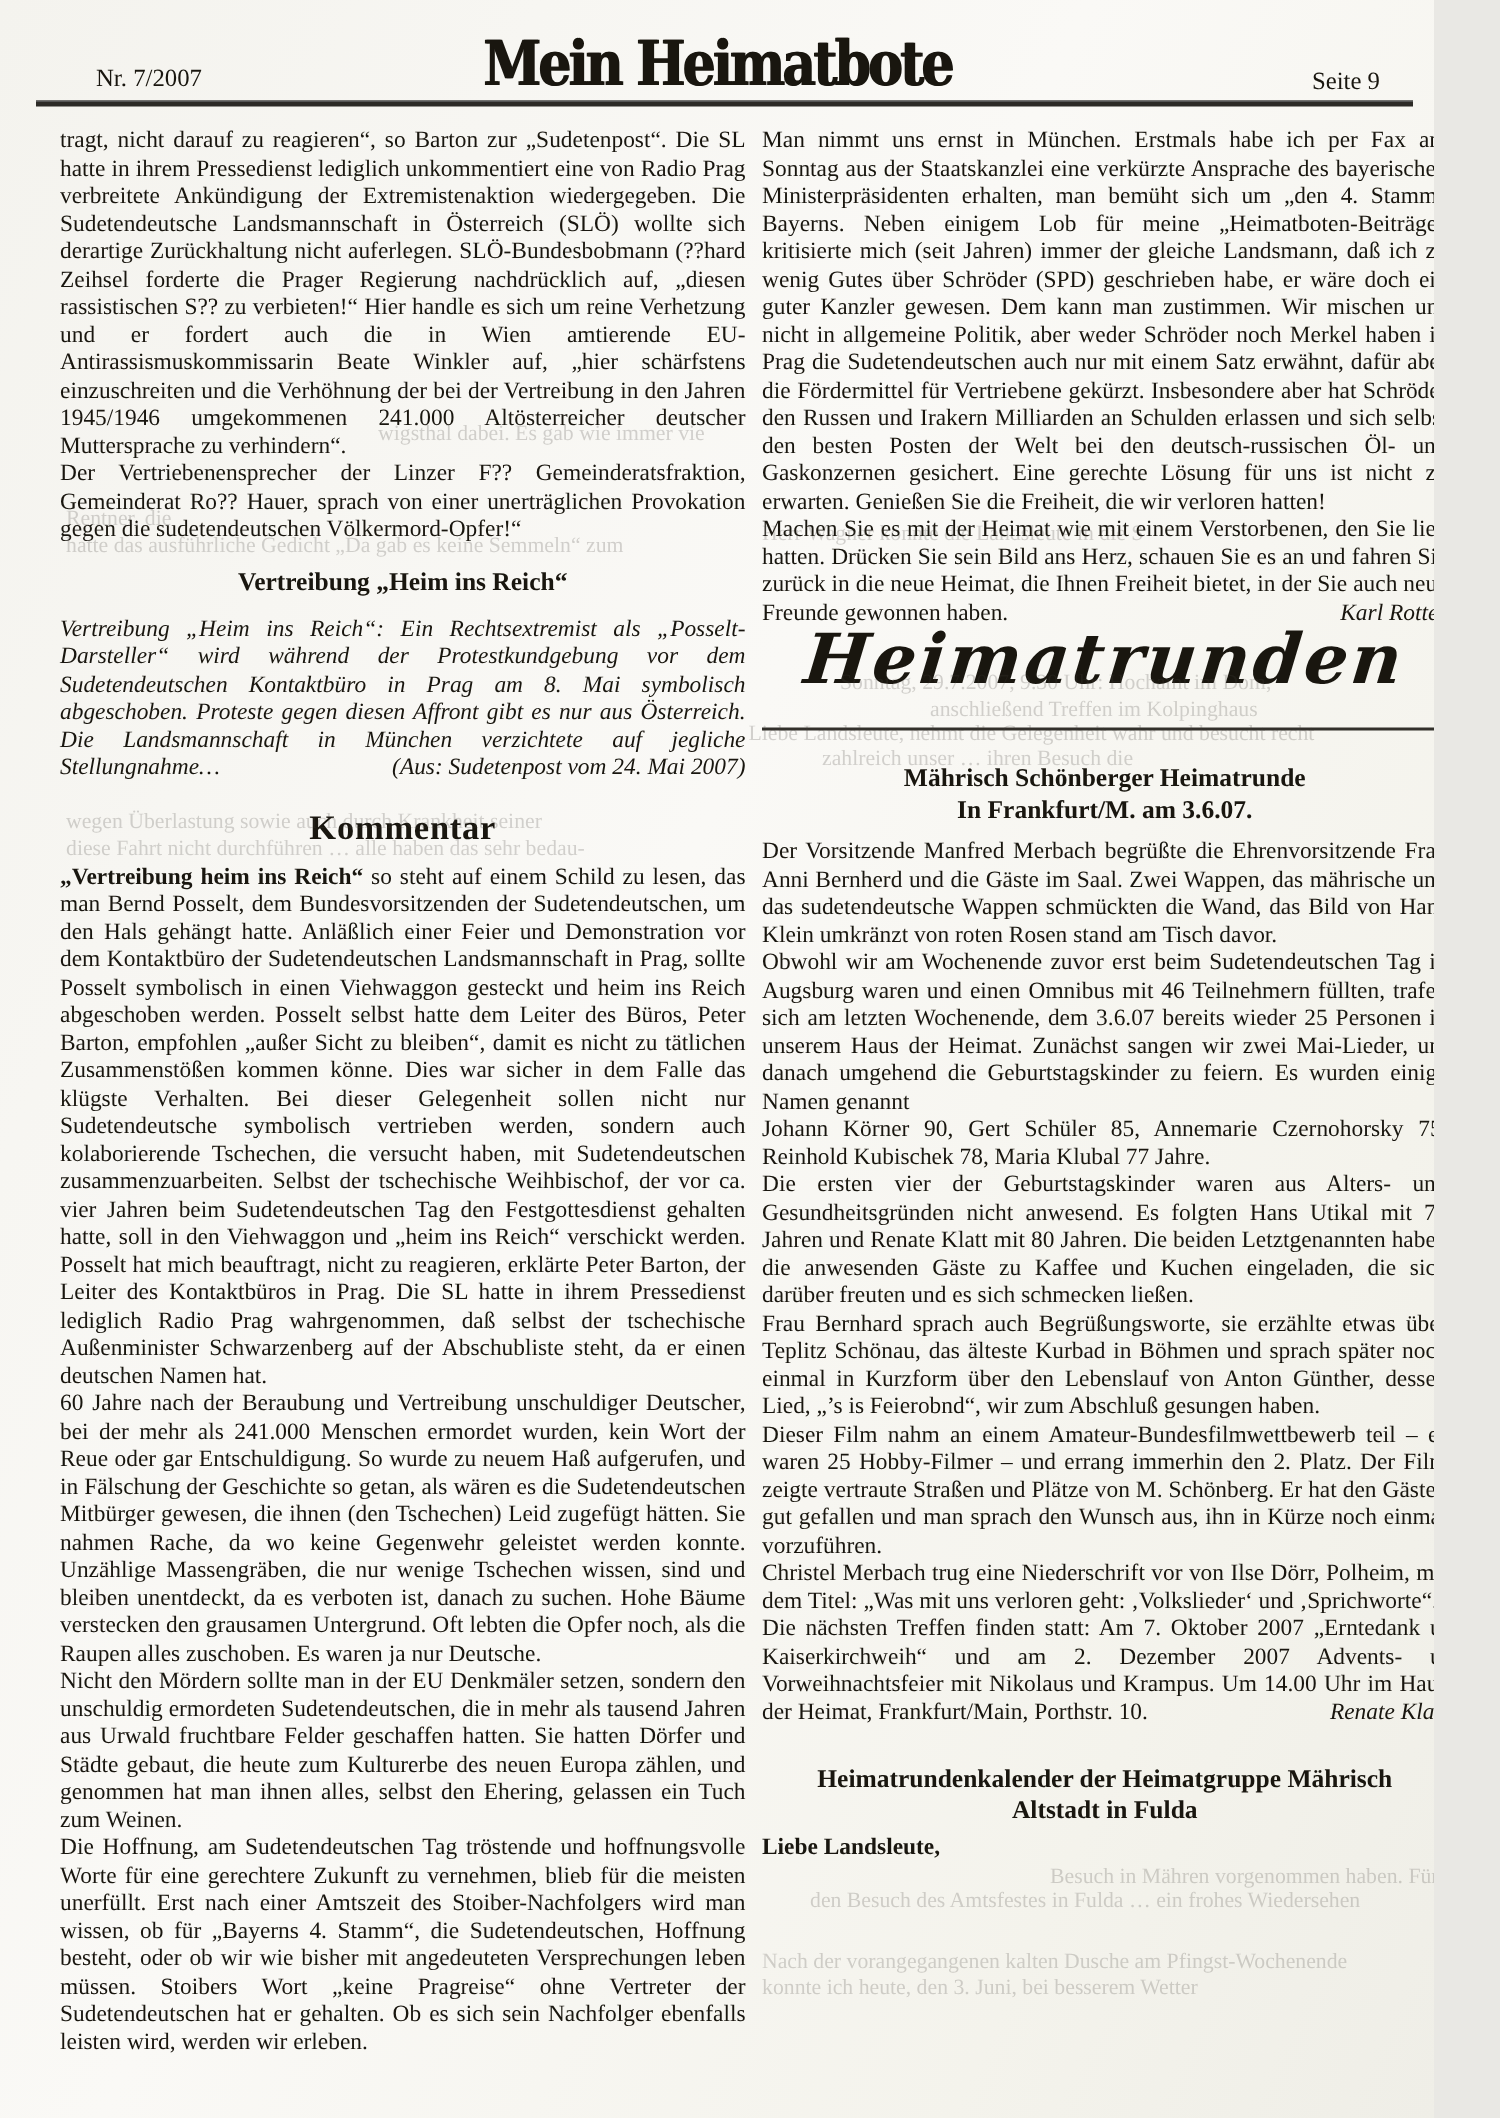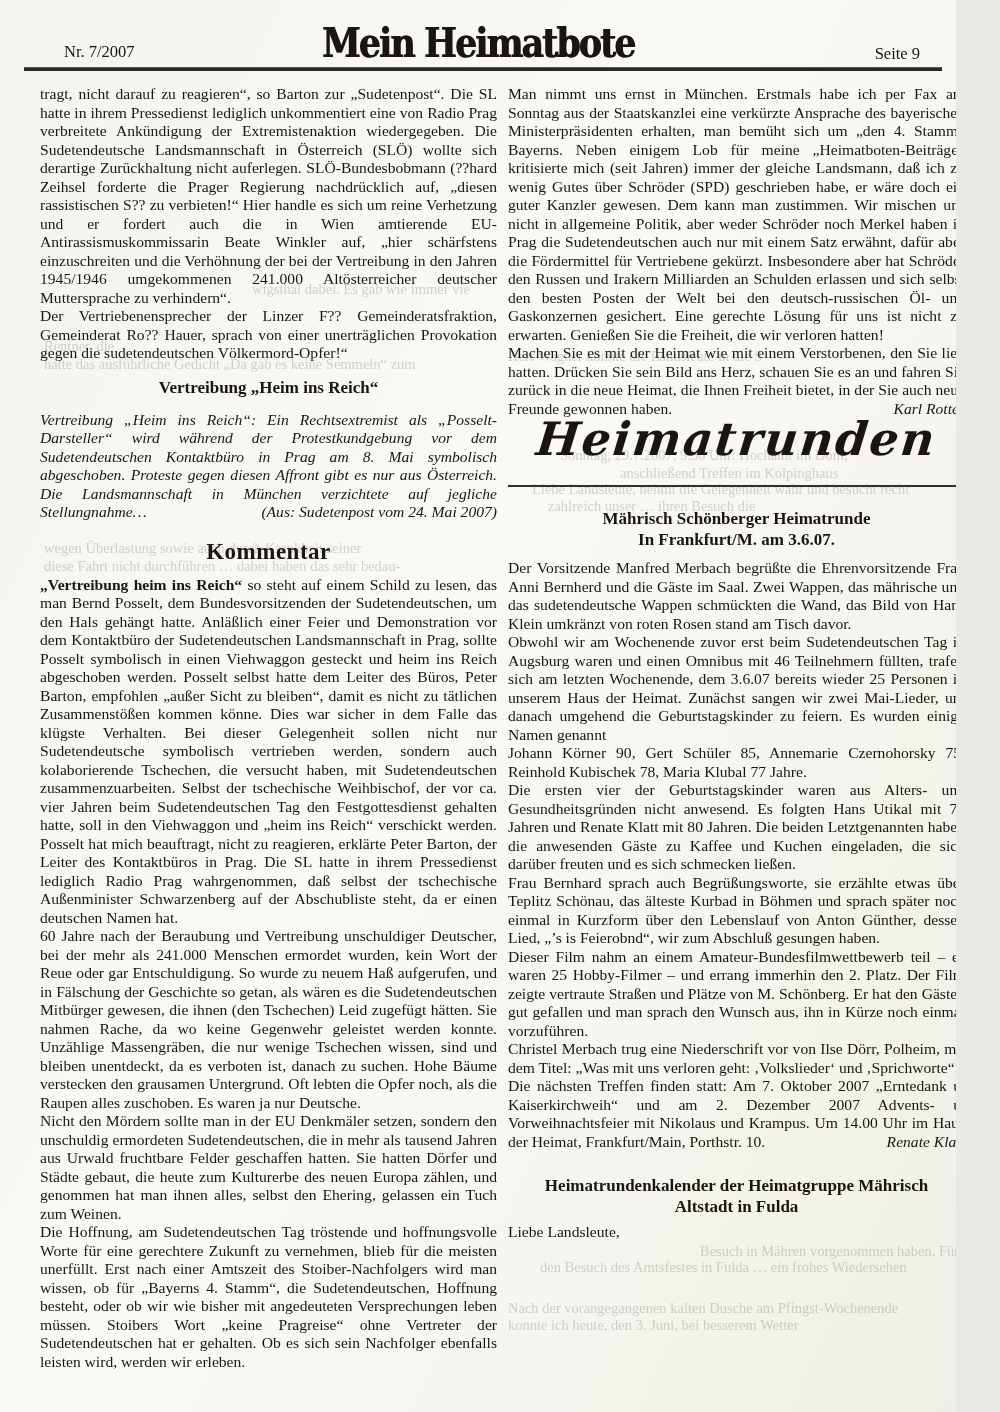--- a/index.html
+++ b/index.html
@@ -38,21 +38,21 @@
   .sig{float:right;font-style:italic;margin-left:12px;}
   .script-block{position:relative;height:64px;margin:20px 0 6px;}
   .script-rule{position:absolute;left:0;right:0;top:47px;height:2px;background:#33302b;}
   .script-text{
     position:absolute;left:0;right:0;top:-8px;text-align:center;
     font-family:"DejaVu Serif", serif;font-style:italic;font-weight:bold;
     font-size:46px;letter-spacing:2px;transform:skewX(-6deg);
   }
   .h-bold2{font-weight:bold;text-align:center;font-size:17px;line-height:21px;margin:0 0 9px;text-align-last:center;}
   .h-bold3{font-weight:bold;text-align:center;font-size:17px;line-height:21px;margin:24px 0 6px;text-align-last:center;}
-  .salutation{font-weight:normal;text-align:left;}
+  .salutation{font-weight:bold;text-align:left;}
   
   .ghost{
     position:absolute;color:rgba(70,66,58,.22);font-size:14.5px;
     white-space:nowrap;filter:blur(.4px);pointer-events:none;
   }
 </style>
 </head>
 <body>
 
 <div class="page">
@@ -108,23 +108,23 @@
       <div>Heimatrundenkalender der Heimatgruppe Mährisch</div>
       <div>Altstadt in Fulda</div>
     </div>
     <p class="salutation">Liebe Landsleute,</p>
   </div>
 
 <span class="ghost" style="left: 252px; top: 281px;">wigsthal dabei. Es gab wie immer vie</span>
     <span class="ghost" style="left: 44px; top: 338px;">Rentner, die</span>
     <span class="ghost" style="left: 44px; top: 356px;">hatte das ausführliche Gedicht „Da gab es keine Semmeln“ zum</span>
     <span class="ghost" style="left: 44px; top: 540px;">wegen Überlastung sowie auch durch Krankheit seiner</span>
-    <span class="ghost" style="left: 44px; top: 558px;">diese Fahrt nicht durchführen … dabei haben das sehr bedau-</span>
+    <span class="ghost" style="left: 44px; top: 558px;">diese Fahrt nicht durchführen … alle haben das sehr bedau-</span>
     <span class="ghost" style="left: 508px; top: 348px;">Herr Wagner konnte die Landsleute in die S</span>
     <span class="ghost" style="left: 560px; top: 447px;">Sonntag, 29.7.2007, 9.30 Uhr: Hochamt im Dom,</span>
     <span class="ghost" style="left: 620px; top: 465px;">anschließend Treffen im Kolpinghaus</span>
-    <span class="ghost" style="left: 532px; top: 481px;">Liebe Landsleute, nehmt die Gelegenheit wahr und besucht recht</span>
+    <span class="ghost" style="left: 499px; top: 481px;">Liebe Landsleute, nehmt die Gelegenheit wahr und besucht recht</span>
     <span class="ghost" style="left: 508px; top: 498px; margin-left: 40px;">zahlreich unser … ihren Besuch die</span>
     <span class="ghost" style="left: 700px; top: 1243px;">Besuch in Mähren vorgenommen haben. Für</span>
     <span class="ghost" style="left: 508px; top: 1300px;">Nach der vorangegangenen kalten Dusche am Pfingst-Wochenende</span>
     <span class="ghost" style="left: 540px; top: 1259px;">den Besuch des Amtsfestes in Fulda … ein frohes Wiedersehen</span>
     <span class="ghost" style="left: 508px; top: 1317px;">konnte ich heute, den 3. Juni, bei besserem Wetter</span>
   </div>
 
 </body></html>

